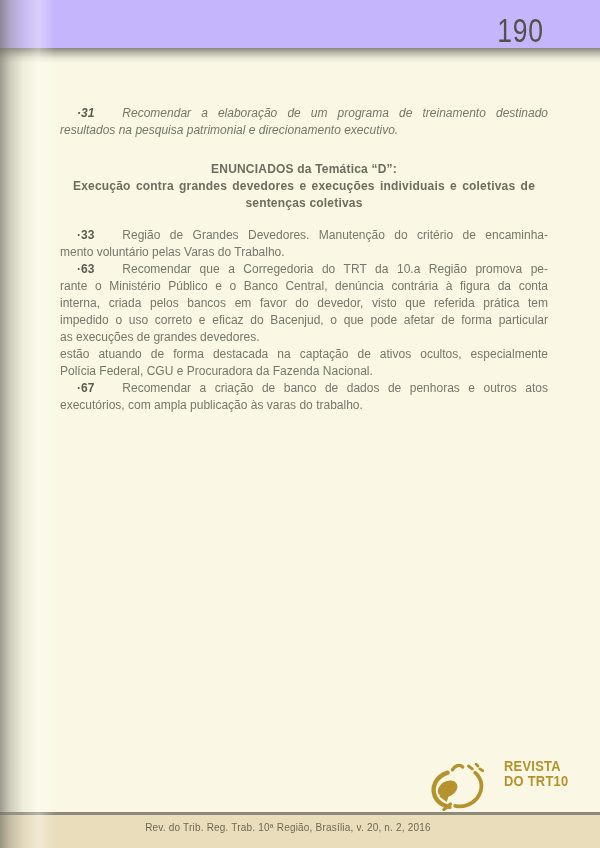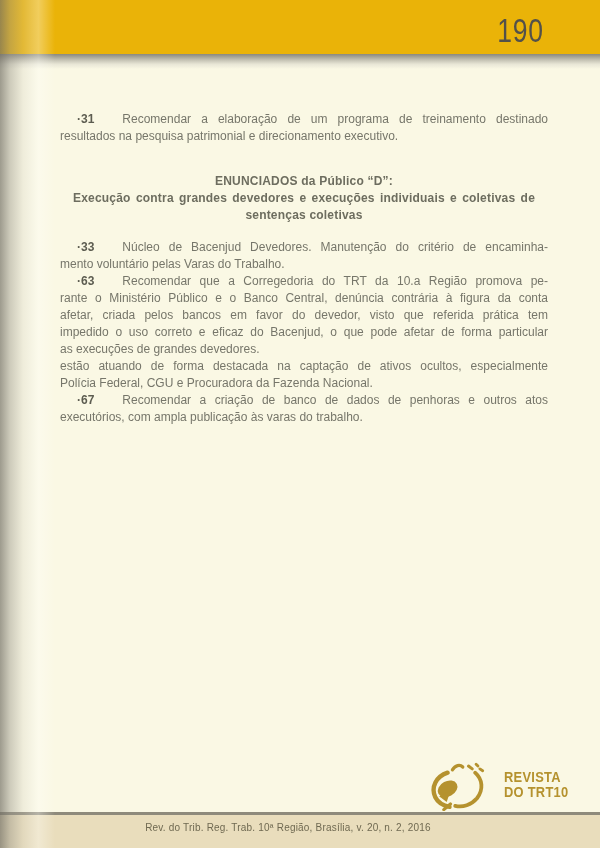--- a/index.html
+++ b/index.html
@@ -8,22 +8,22 @@
     width: 600px;
     height: 848px;
     background: #faf8e4;
     overflow: hidden;
     font-family: "Liberation Sans", sans-serif;
   }
 
   
   .header-band {
     position: relative;
-    height: 54px;
-    background: #eab308;
+    height: 48px;
+    background: #c4b5fd;
   }
   .page-number {
     position: absolute;
     top: 12px;
     right: 56px;
     font-size: 34px;
     line-height: 36px;
     font-weight: 400;
     color: #53514a;
     letter-spacing: 1px;
@@ -43,30 +43,30 @@
     font-size: 12px;
     color: #76766a;
   }
   .line { line-height: 17px; min-height: 17px; }
   .justify { text-align: justify; text-align-last: justify; }
   .first { padding-left: 17px; }
   .num { font-weight: bold; color: #5c5c50; }
   .tab { display: inline-block; width: 28px; }
   .bold { font-weight: bold; color: #6d6d5f; letter-spacing: 0.2px; }
   .center { text-align: center; }
-  .para-31 { margin-bottom: 28px; }
+  .para-31 { margin-bottom: 22px; font-style: italic; }
   .heading-block { padding: 0 13px; margin-bottom: 15px; }
 
   
   .logo {
     position: absolute;
     right: 26px;
     bottom: 37px;
     display: flex;
-    align-items: center;
+    align-items: flex-start;
     gap: 9px;
   }
   .logo-art { display: block; }
   .logo-text {
     color: #b5922e;
     font-weight: bold;
     font-size: 14px;
     line-height: 14.5px;
     letter-spacing: 0.3px;
     transform: scaleX(0.92);
@@ -113,35 +113,35 @@
   <div class="header-shadow"></div>
 
   <div class="content">
 
     <div class="para para-31">
       <div class="line justify first"><b class="num">·31</b><span class="tab"></span><span>Recomendar a elaboração de um programa de treinamento destinado</span></div>
       <div class="line">resultados na pesquisa patrimonial e direcionamento executivo.</div>
     </div>
 
     <div class="heading-block">
-      <div class="line center bold">ENUNCIADOS da Público “D”:</div>
+      <div class="line center bold">ENUNCIADOS da Temática “D”:</div>
       <div class="line justify bold">Execução contra grandes devedores e execuções individuais e coletivas de</div>
       <div class="line center bold">sentenças coletivas</div>
     </div>
 
 
     <div class="para">
-      <div class="line justify first"><b class="num">·33</b><span class="tab"></span><span>Núcleo de Bacenjud Devedores. Manutenção do critério de encaminha-</span></div>
+      <div class="line justify first"><b class="num">·33</b><span class="tab"></span><span>Região de Grandes Devedores. Manutenção do critério de encaminha-</span></div>
       <div class="line">mento voluntário pelas Varas do Trabalho.</div>
     </div>
 
     <div class="para">
       <div class="line justify first"><b class="num">·63</b><span class="tab"></span><span>Recomendar que a Corregedoria do TRT da 10.a Região promova pe-</span></div>
       <div class="line justify">rante o Ministério Público e o Banco Central, denúncia contrária à figura da conta</div>
-      <div class="line justify">afetar, criada pelos bancos em favor do devedor, visto que referida prática tem</div>
+      <div class="line justify">interna, criada pelos bancos em favor do devedor, visto que referida prática tem</div>
       <div class="line justify">impedido o uso correto e eficaz do Bacenjud, o que pode afetar de forma particular</div>
       <div class="line">as execuções de grandes devedores.</div>
     </div>
 
     <div class="para">
       <div class="line justify">estão atuando de forma destacada na captação de ativos ocultos, especialmente</div>
       <div class="line">Polícia Federal, CGU e Procuradora da Fazenda Nacional.</div>
     </div>
 
     <div class="para">

